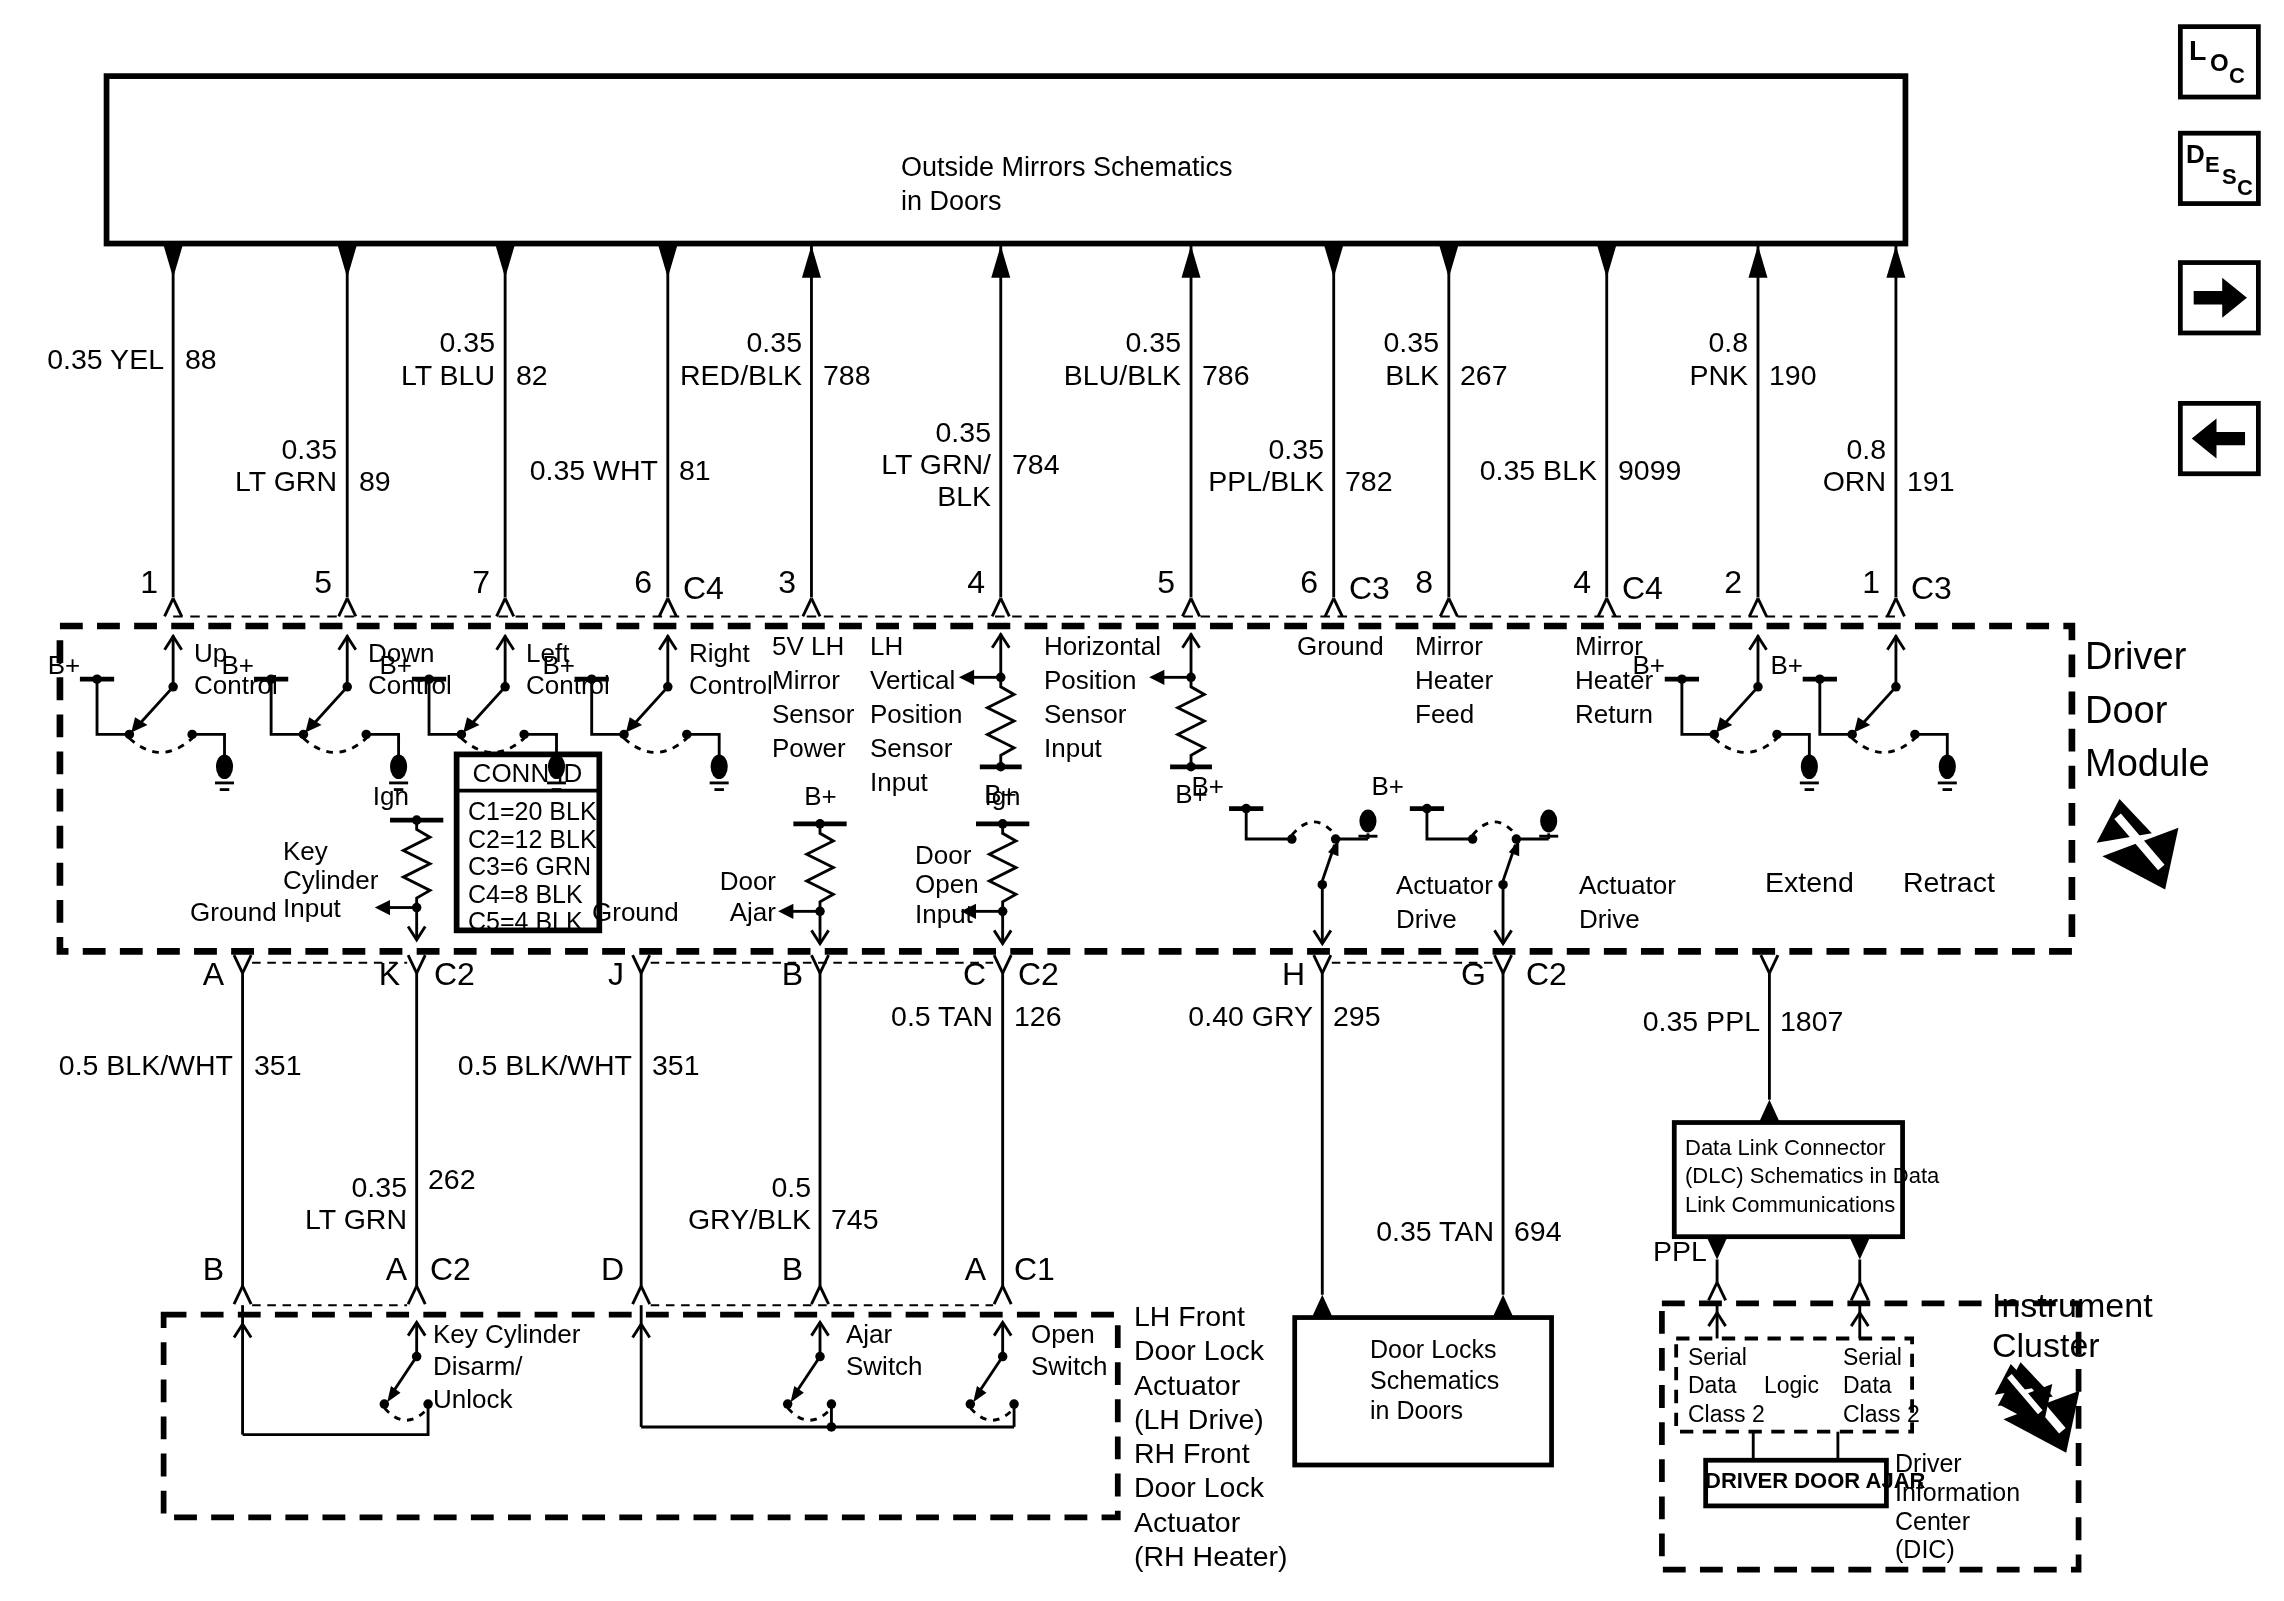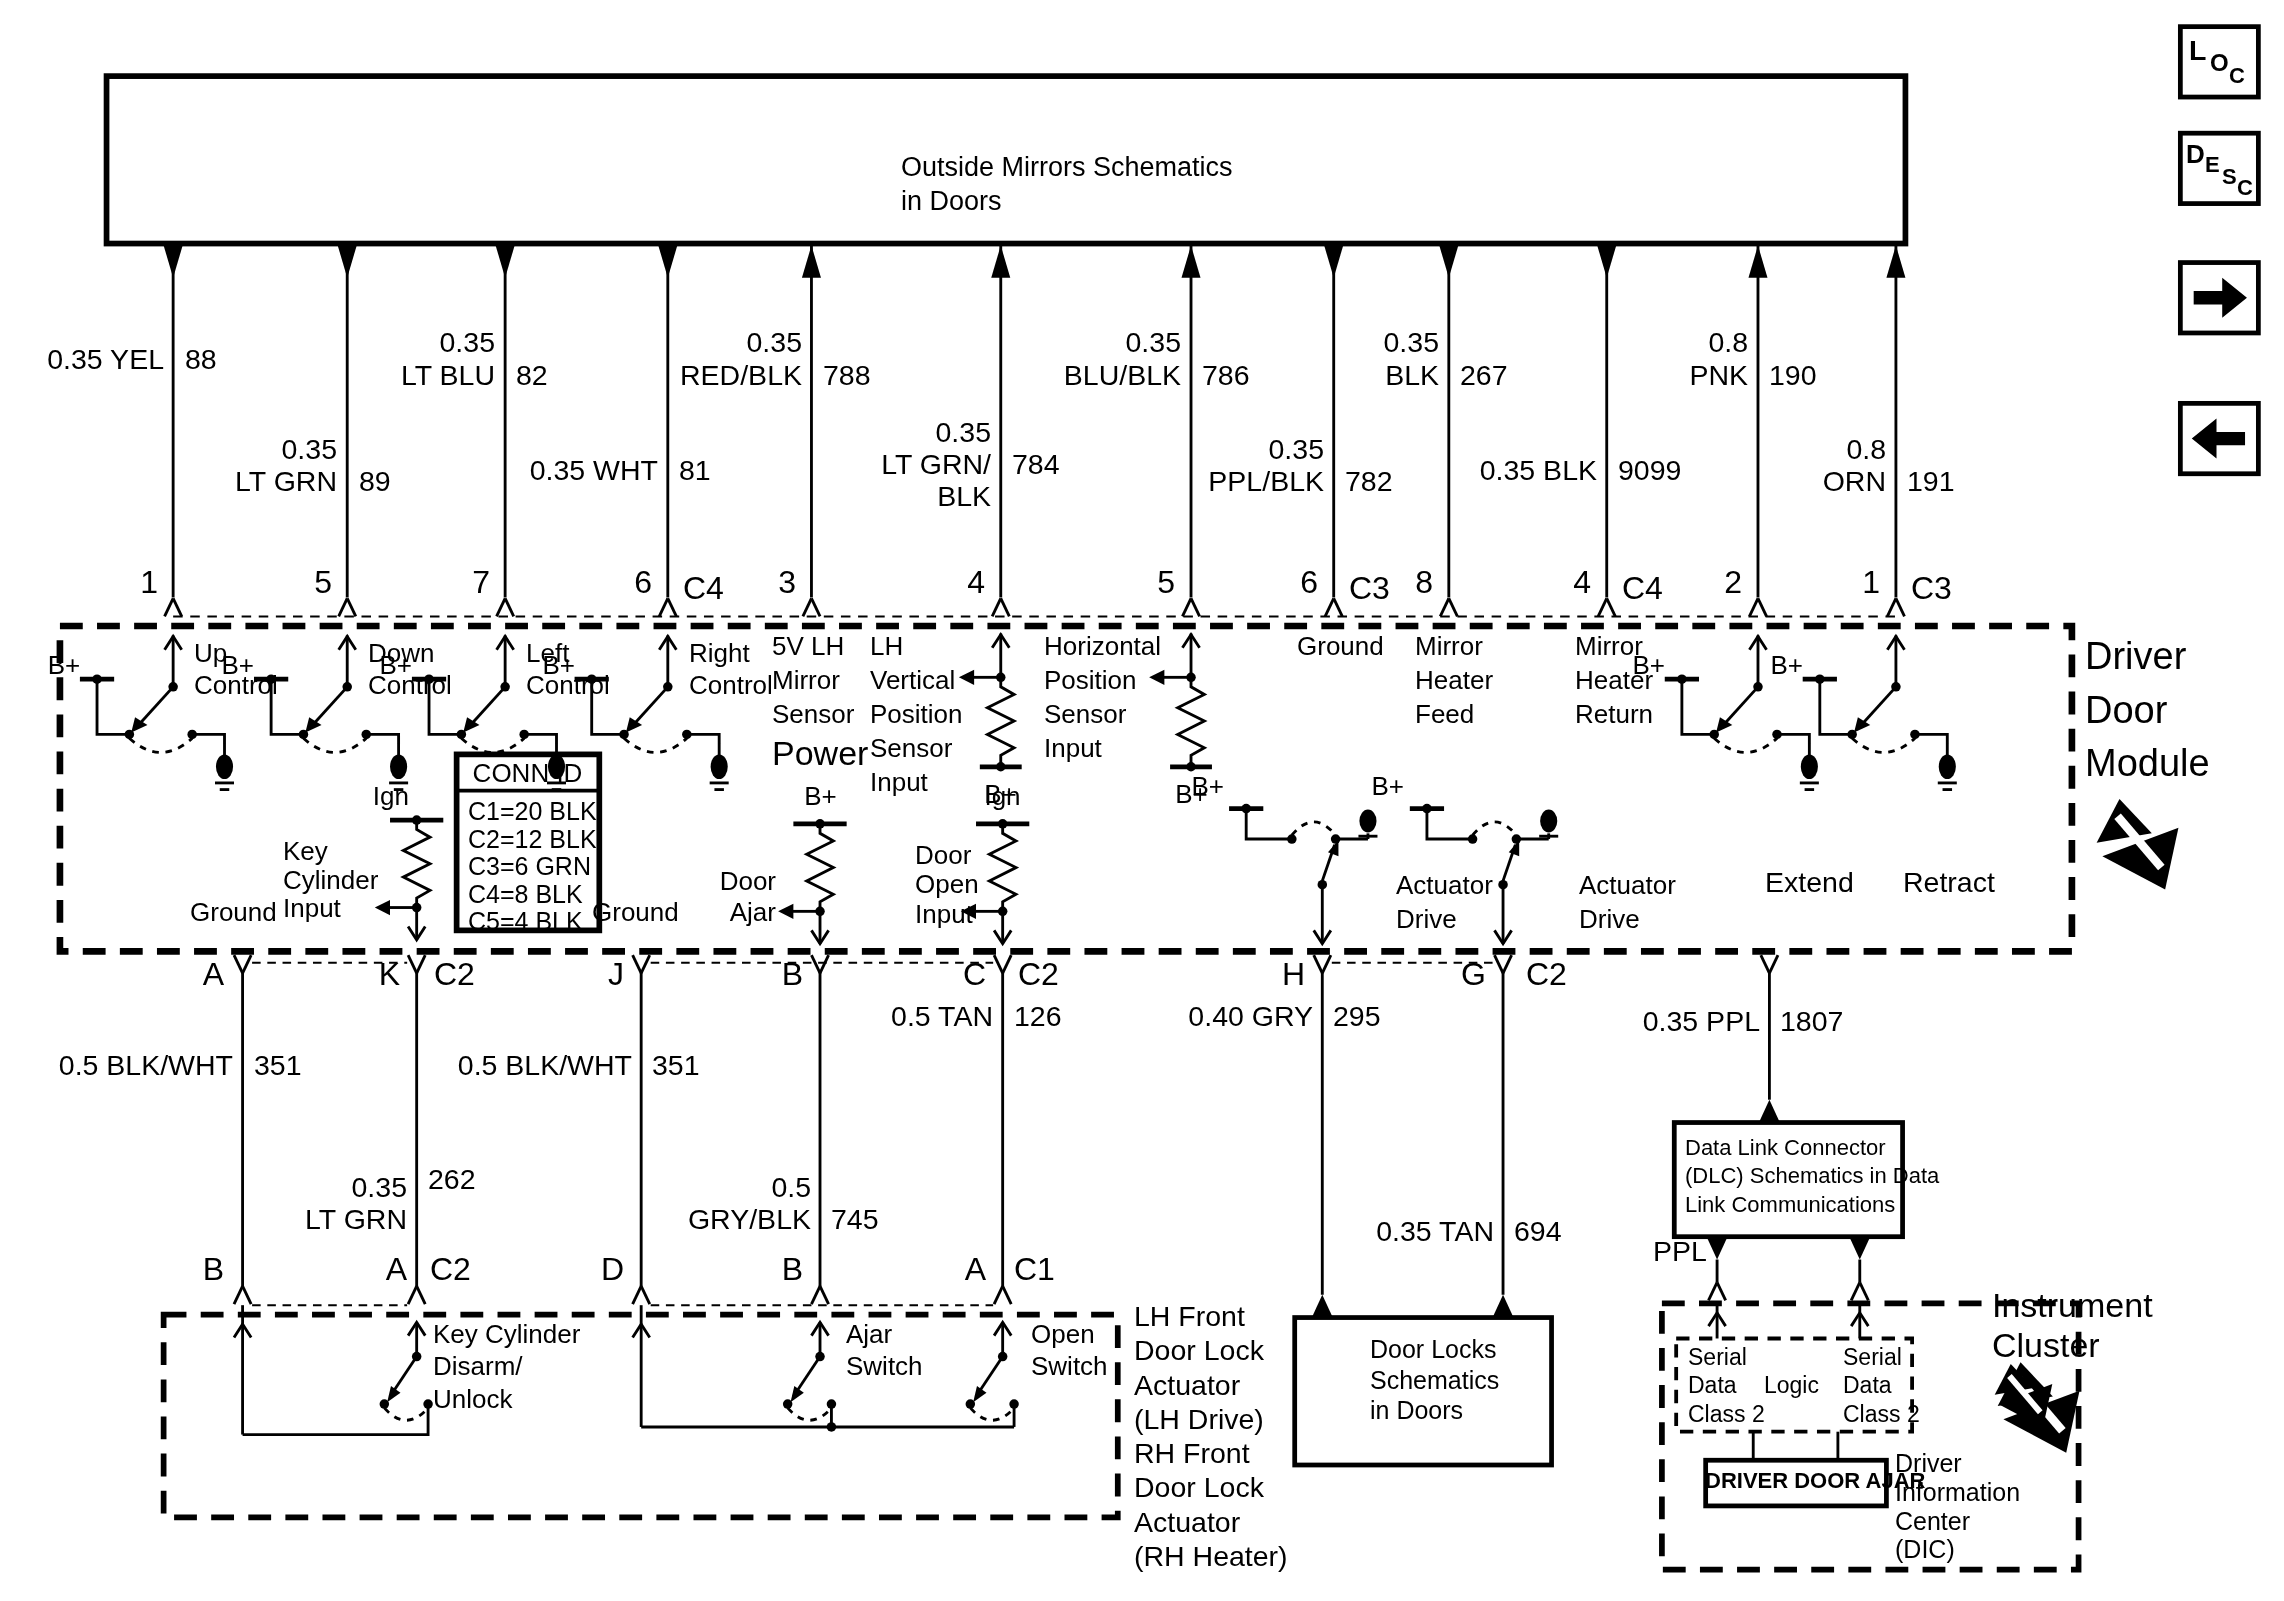--- a/index.html
+++ b/index.html
@@ -343,21 +343,21 @@
 <div class="t" style="left:368px;top:639px;font-size:26px;">Down</div>
 <div class="t" style="left:368px;top:671px;font-size:26px;">Control</div>
 <div class="t" style="left:526px;top:639px;font-size:26px;">Left</div>
 <div class="t" style="left:526px;top:671px;font-size:26px;">Control</div>
 <div class="t" style="left:689px;top:639px;font-size:26px;">Right</div>
 <div class="t" style="left:689px;top:671px;font-size:26px;">Control</div>
 
 <div class="t" style="left:772px;top:632px;font-size:26px;">5V LH</div>
 <div class="t" style="left:772px;top:666px;font-size:26px;">Mirror</div>
 <div class="t" style="left:772px;top:700px;font-size:26px;">Sensor</div>
-<div class="t" style="left:772px;top:734px;font-size:34px;">Power</div>
+<div class="t" style="left:772px;top:734px;font-size:26px;">Power</div>
 
 <div class="t" style="left:870px;top:632px;font-size:26px;">LH</div>
 <div class="t" style="left:870px;top:666px;font-size:26px;">Vertical</div>
 <div class="t" style="left:870px;top:700px;font-size:26px;">Position</div>
 <div class="t" style="left:870px;top:734px;font-size:26px;">Sensor</div>
 <div class="t" style="left:870px;top:768px;font-size:26px;">Input</div>
 
 <div class="t" style="left:1044px;top:632px;font-size:26px;">Horizontal</div>
 <div class="t" style="left:1044px;top:666px;font-size:26px;">Position</div>
 <div class="t" style="left:1044px;top:700px;font-size:26px;">Sensor</div>

